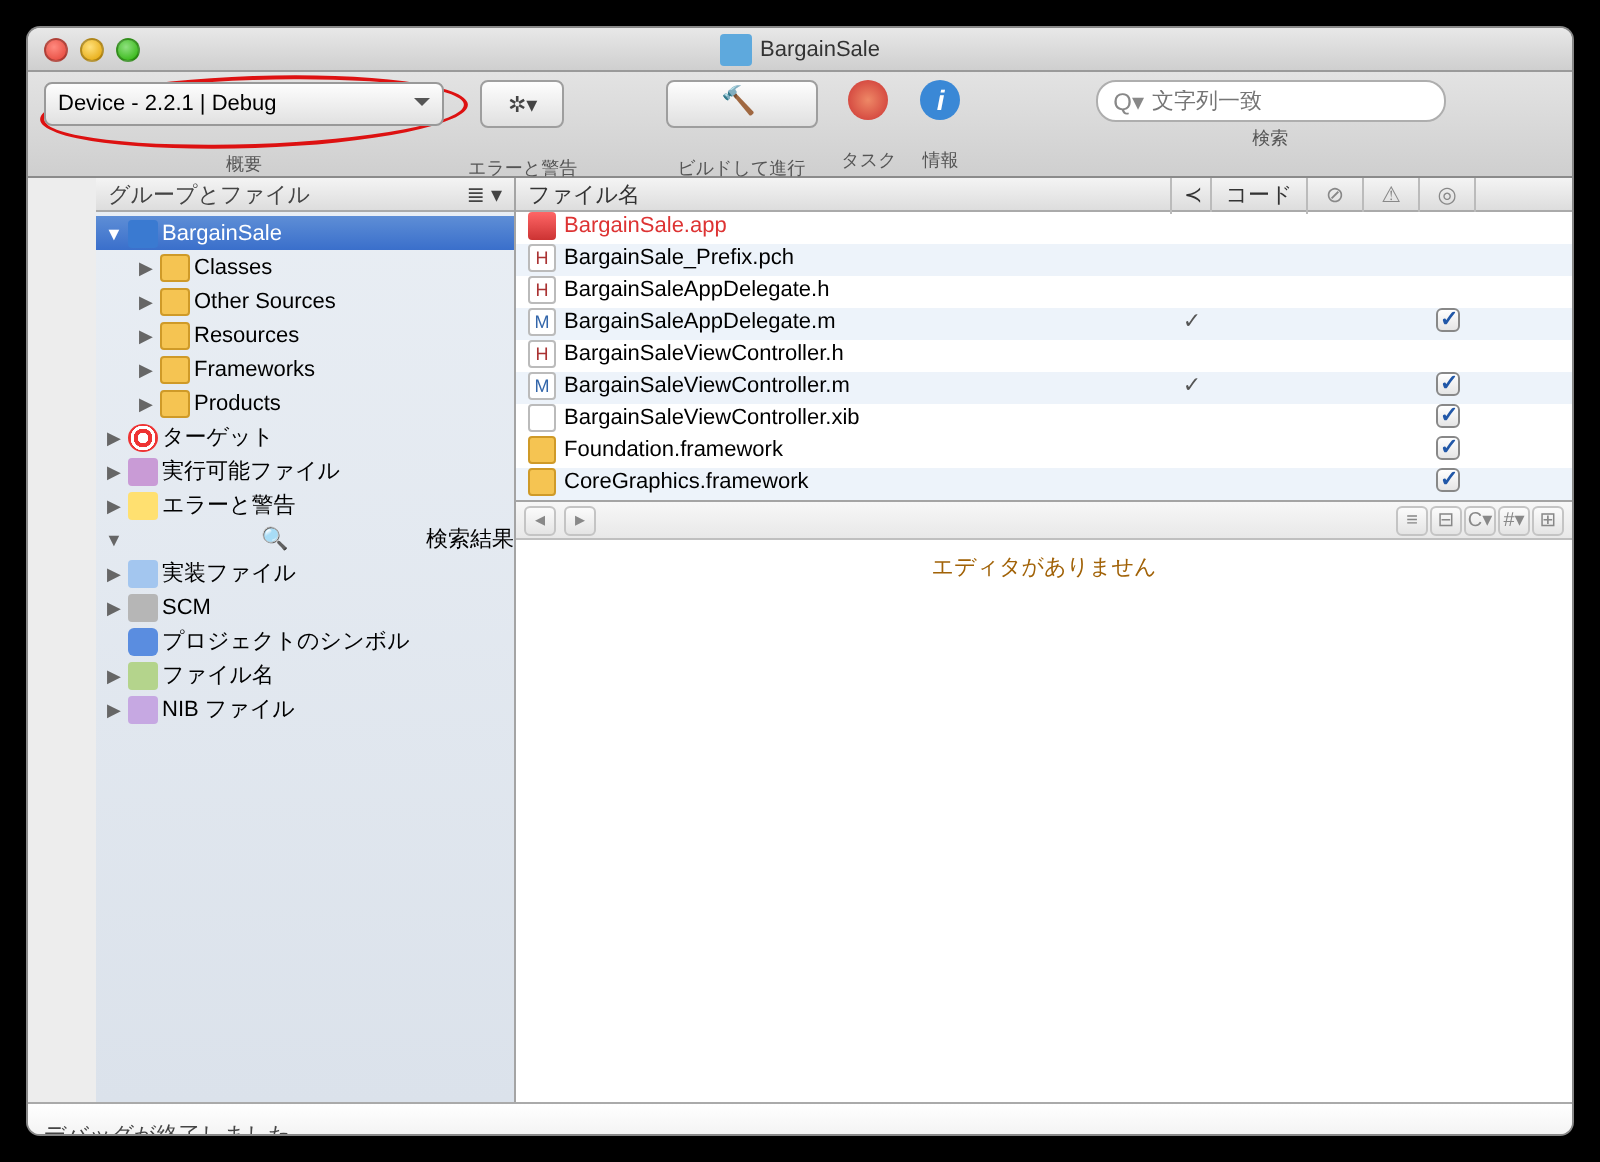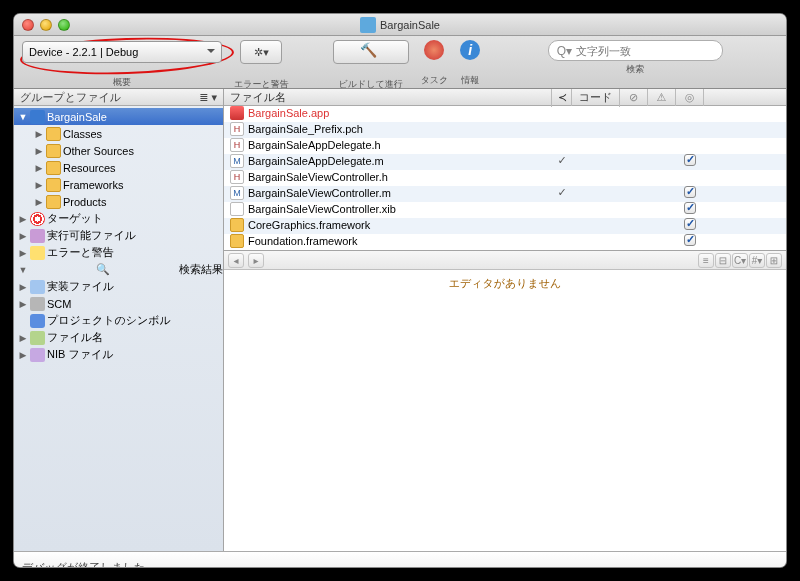--- a/index.html
+++ b/index.html
@@ -23,21 +23,21 @@
 .btn { width:42px; height:24px; background:linear-gradient(#fdfdfd,#e0e0e0); border:1px solid #9e9e9e; border-radius:4px; display:flex; align-items:center; justify-content:center; font-size:14px; color:#444;}
 .btn-wide{width:76px;}
 .hammer-icon{width:20px;height:20px;}
 .hammer-icon::before{content:"🔨";font-size:14px;}
 .task-icon{width:20px;height:20px;border-radius:50%;background:radial-gradient(circle,#e86,#c33);}
 .info-icon{width:20px;height:20px;border-radius:50%;background:#3a88d6;color:#fff;font-style:italic;font-weight:bold;text-align:center;line-height:20px;font-size:14px;}
 .search { flex:1; display:flex; flex-direction:column; align-items:center; gap:2px;}
 .search-box{ width:175px; height:21px; border:1px solid #aeaeae; border-radius:10px; background:#fff; display:flex; align-items:center; padding:0 8px; gap:4px;}
 .search-icon{color:#888;font-size:12px;}
 .search-box input{border:none;outline:none;flex:1;font-size:11px;background:transparent;}
-.content { display:flex; height:462px; }
+.content { display:flex; height:462px;margin-left:34px; }
 .sidebar { width:210px; background:linear-gradient(#e9eef4,#dbe2eb); border-right:1px solid #a4a4a4; display:flex; flex-direction:column;}
 .sidebar-hd { height:17px; background:linear-gradient(#f4f4f4,#ddd); border-bottom:1px solid #aaa; font-size:10px; color:#444; padding:2px 6px; display:flex; justify-content:space-between; align-items:center;}
 .tree{ padding:2px 0; overflow:auto; flex:1;}
 .tree-row{ display:flex; align-items:center; height:17px; padding-left:4px; gap:2px;}
 .tree-row.sel{ background:linear-gradient(#5e8ed6,#3a6fcb); color:#fff; }
 .disclosure{ width:10px; text-align:center; color:#666; font-size:9px;}
 .tree-row.sel .disclosure{color:#fff;}
 .ticon{ width:15px; height:14px; display:inline-flex; align-items:center; justify-content:center; border-radius:2px;}
 .ticon.proj{background:#3a7ad1;}
 .ticon.folder{background:#f5c452;border:1px solid #cf9a28;}
@@ -305,35 +305,35 @@
      <div class="fcell-name">
               <span class="ficon xib"></span>
               <span class="">BargainSaleViewController.xib</span>
             </div>
      <div class="fcell-chk"></div>
      <div class="fcell-code"></div>
      <div class="fcell-err"></div>
      <div class="fcell-warn"></div>
      <div class="fcell-target"><span class="chkbox on"></span></div>
    </div>
+          <div class="frow ">
+     <div class="fcell-name">
+              <span class="ficon fw"></span>
+              <span class="">Foundation.framework</span>
+            </div>
+     <div class="fcell-chk"></div>
+     <div class="fcell-code"></div>
+     <div class="fcell-err"></div>
+     <div class="fcell-warn"></div>
+     <div class="fcell-target"><span class="chkbox on"></span></div>
+   </div>
           <div class="frow alt">
      <div class="fcell-name">
               <span class="ficon fw"></span>
               <span class="">CoreGraphics.framework</span>
-            </div>
-     <div class="fcell-chk"></div>
-     <div class="fcell-code"></div>
-     <div class="fcell-err"></div>
-     <div class="fcell-warn"></div>
-     <div class="fcell-target"><span class="chkbox on"></span></div>
-   </div>
-          <div class="frow ">
-     <div class="fcell-name">
-              <span class="ficon fw"></span>
-              <span class="">Foundation.framework</span>
             </div>
      <div class="fcell-chk"></div>
      <div class="fcell-code"></div>
      <div class="fcell-err"></div>
      <div class="fcell-warn"></div>
      <div class="fcell-target"><span class="chkbox on"></span></div>
    </div>
         </div>
 
       <div class="nav-strip">

